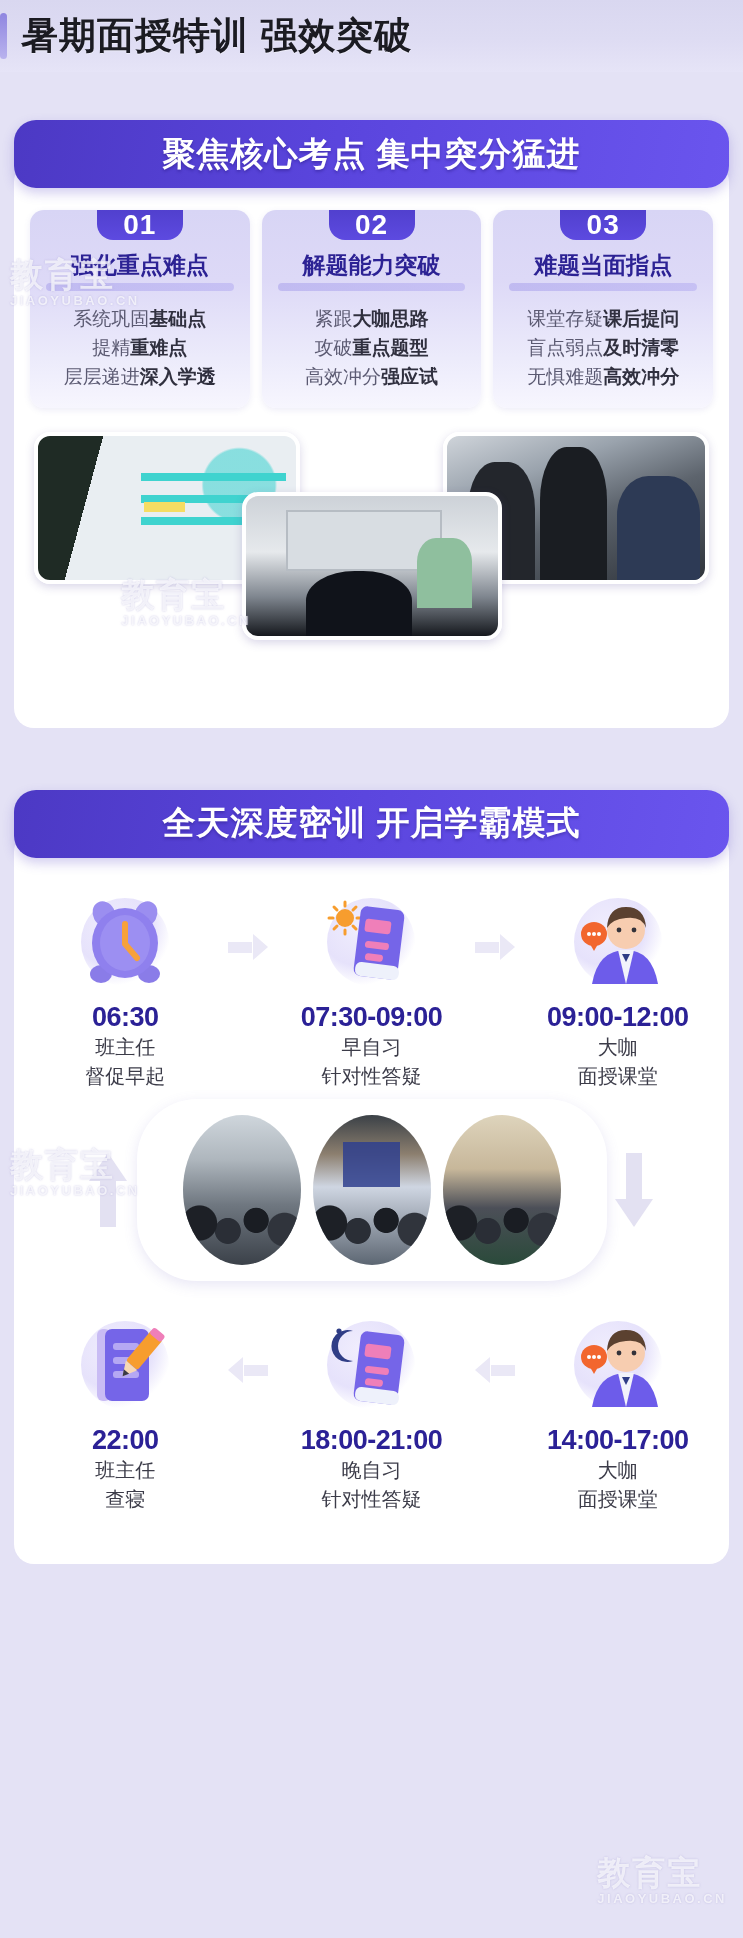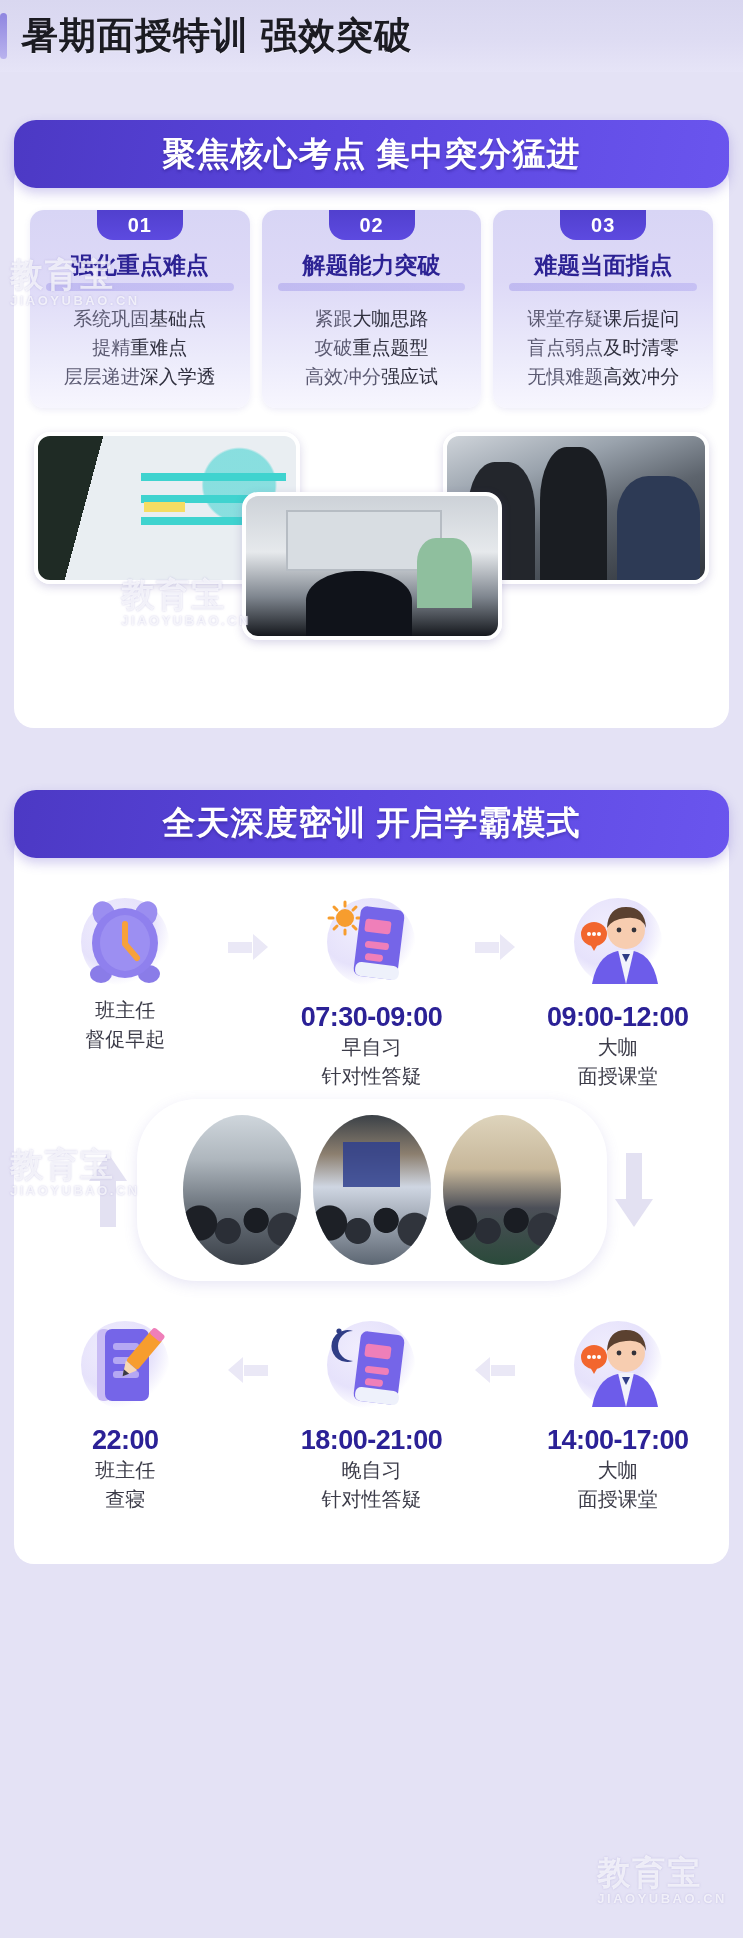--- a/index.html
+++ b/index.html
@@ -68,38 +68,38 @@
     box-shadow:0 2px 6px rgba(110,100,190,.12);
   }
   .feature-badge{
     position:absolute; top:0; left:50%; transform:translateX(-50%);
     width:86px; height:30px;
     background:linear-gradient(180deg,#5140ce,#5d4ae0);
     border-bottom-left-radius:16px; border-bottom-right-radius:16px;
     display:flex; align-items:center; justify-content:center;
   }
   .feature-badge span{
-    color:#fff; font-size:20px; font-weight:bold; letter-spacing:1px;text-align:right;
+    color:#fff; font-size:28px; font-weight:bold; letter-spacing:1px;text-align:right;
   }
   .feature-title{
     text-align:center; font-size:23px; font-weight:bold;
     color:#2c2294; margin-top:6px; white-space:nowrap;
     position:relative; display:block;
   }
   .feature-title-underline{
     height:8px; margin:2px 10px 0;
     background:linear-gradient(90deg,rgba(168,160,235,.55),rgba(186,179,242,.65));
     border-radius:4px;
   }
   .feature-lines{ margin-top:14px; }
   .feature-line{
     text-align:center; font-size:19px; color:#5b5a72;
     line-height:1.52; white-space:nowrap;
   }
-  .feature-line b{ color:#30303f; font-weight:normal; }
+  .feature-line b{ color:#30303f; font-weight:bold; }
 
   
   .collage{
     position:relative; height:236px; margin:18px 16px 0;
   }
   .photo{
     position:absolute; border-radius:16px; overflow:hidden;
     border:4px solid #fff;
     box-shadow:0 3px 10px rgba(80,70,150,.22);
   }
@@ -336,20 +336,21 @@
           <svg viewBox="0 0 108 108" width="108" height="108" style="position:relative">
             <ellipse cx="33" cy="26" rx="11" ry="13" fill="#9b8ef0" transform="rotate(-28 33 26)"></ellipse>
             <ellipse cx="75" cy="26" rx="11" ry="13" fill="#9b8ef0" transform="rotate(28 75 26)"></ellipse>
             <ellipse cx="30" cy="86" rx="11" ry="9" fill="#8a7ce8"></ellipse>
             <ellipse cx="78" cy="86" rx="11" ry="9" fill="#8a7ce8"></ellipse>
             <ellipse cx="54" cy="55" rx="33" ry="35" fill="#8f80ee"></ellipse>
             <ellipse cx="54" cy="55" rx="25" ry="28" fill="#a99dF5" opacity=".5"></ellipse>
             <path d="M54 36 L54 56 L66 70" stroke="#f7a13a" stroke-width="6" fill="none" stroke-linecap="round"></path>
           </svg>
         </div>
+        <div class="sched-time">06:30</div>
         <div class="sched-l1">班主任</div>
         <div class="sched-l2">督促早起</div>
       </div>
 
       <div class="sched-arrow">
         <div class="arrow-glyph right">
             <div class="shaft"></div>
             <div class="headr"></div>
           </div>
       </div>

